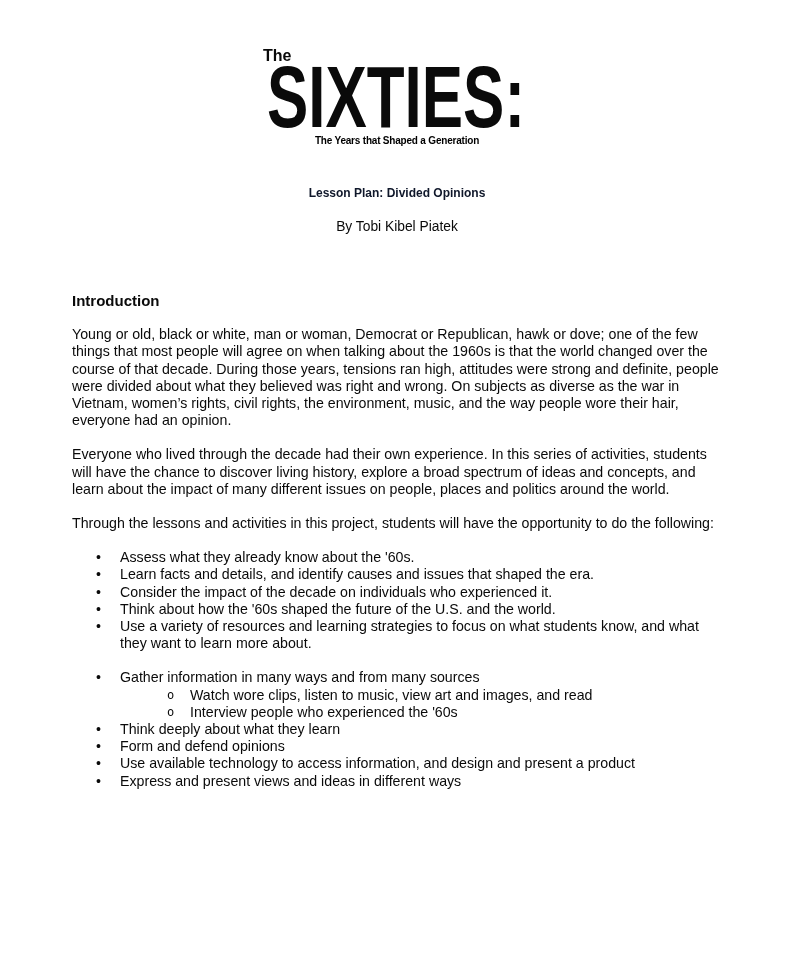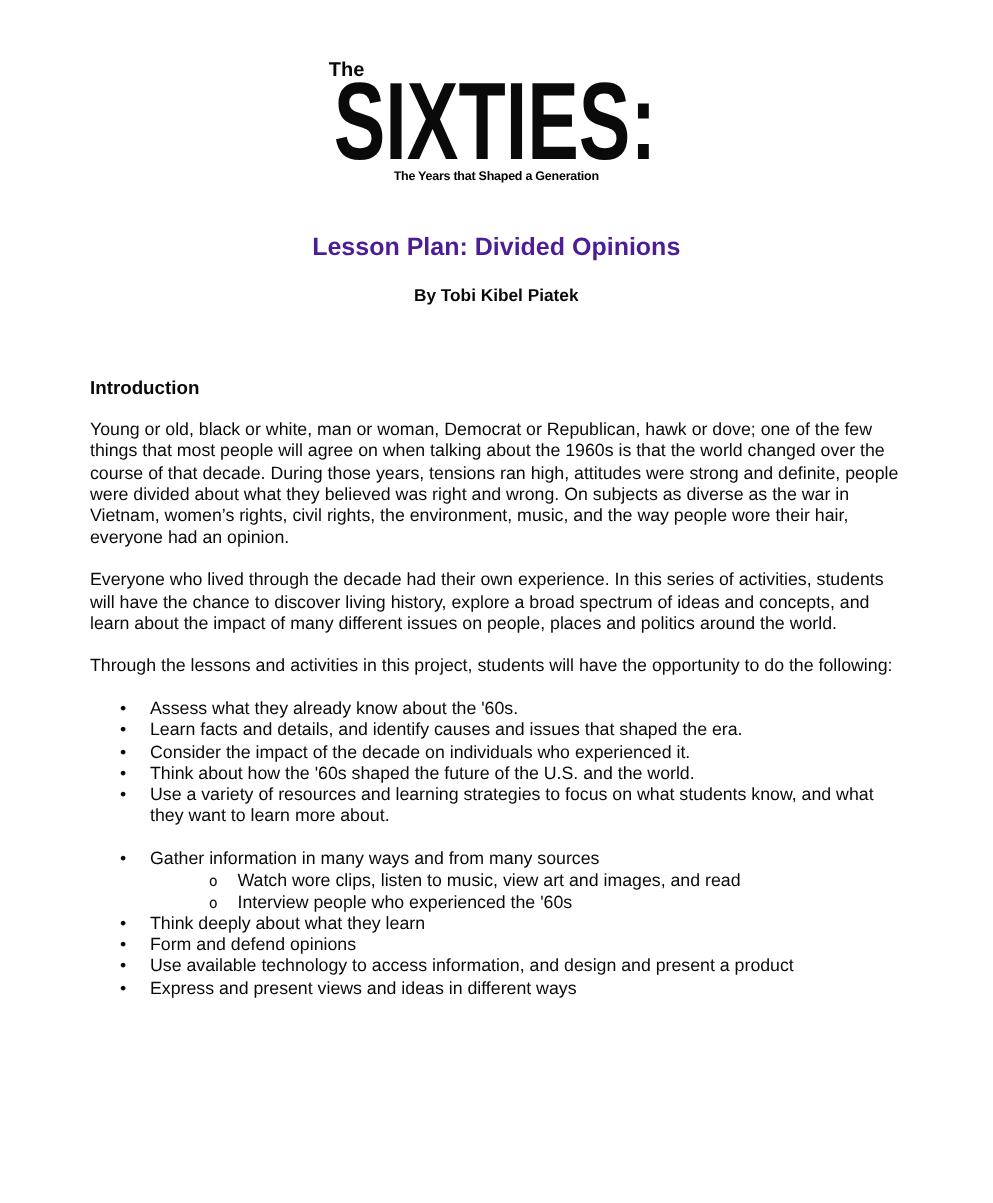--- a/index.html
+++ b/index.html
@@ -25,27 +25,27 @@
     font-size: 10px;
     letter-spacing: -0.2px;
     margin-top: 1px;
     color: #000000;
   }
   
   .doc-title {
     margin-top: 40px;
     text-align: center;
     font-weight: bold;
-    font-size: 20px;
-    color: #4c1d95;
+    font-size: 12px;
+    color: #0f172a;
   }
   .doc-byline {
     margin-top: 19px;
     text-align: center;
-    font-weight: bold;
+    font-weight: normal;
     font-size: 13.8px;
     color: #0a0a0a;
   }
   
   .body-text {
     margin: 58px 72px 0 72px;
     width: 650px;
     font-size: 14.2px;
     line-height: 17.2px;
     color: #0a0a0a;

